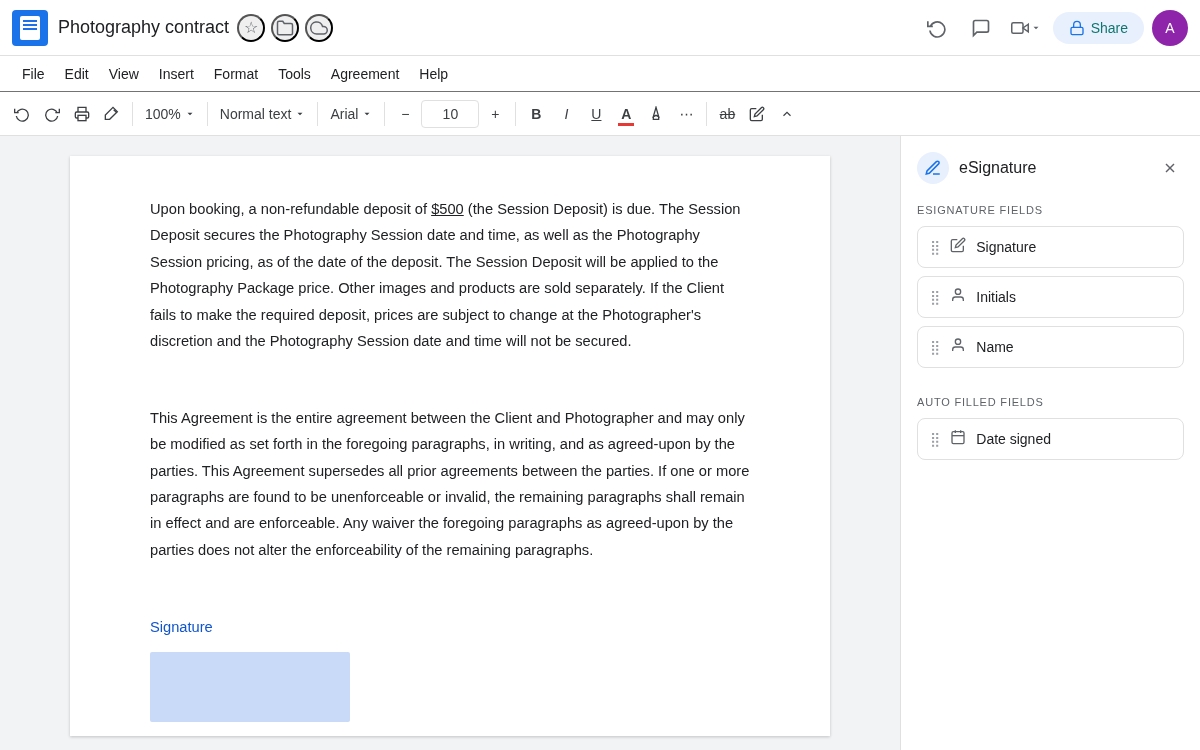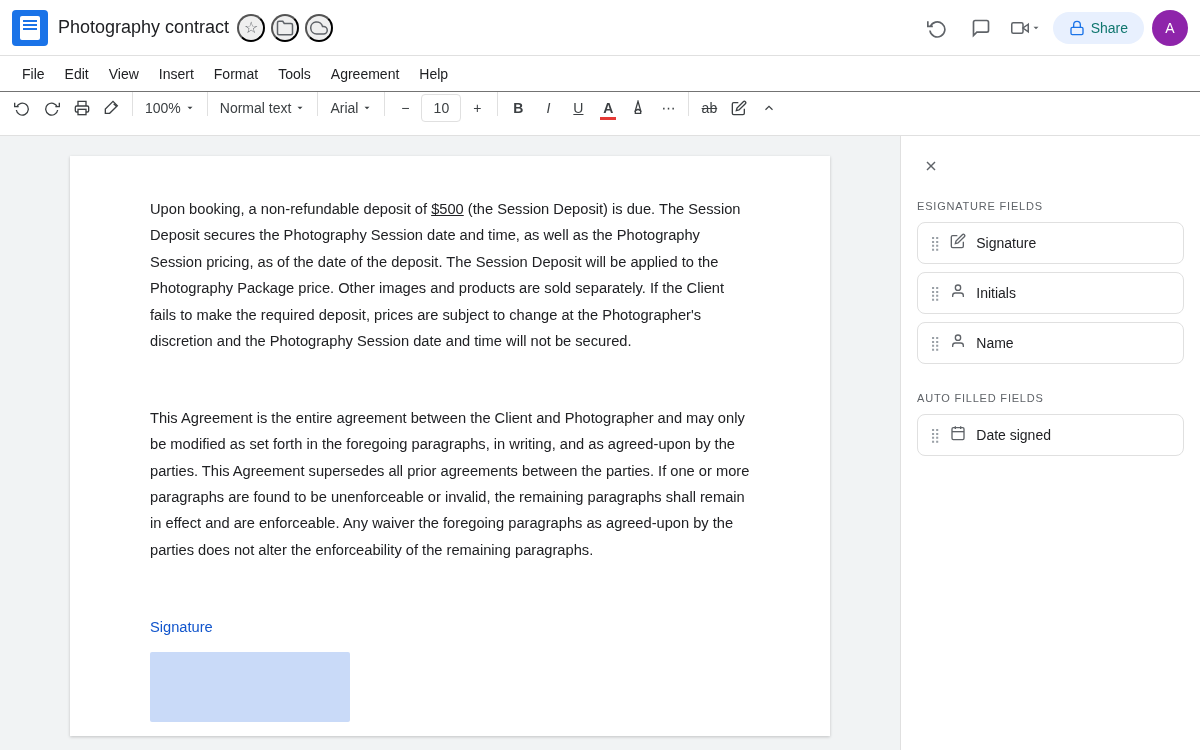--- a/index.html
+++ b/index.html
@@ -93,21 +93,21 @@
       padding: 4px 10px;
       font-size: 14px;
       color: #202124;
       cursor: pointer;
       border-radius: 4px;
     }
 
     
     .toolbar {
       display: flex;
-      align-items: flex-start;
+      align-items: center;
       height: 44px;
       background: #fff;
       padding: 0 8px;
       border-bottom: 1px solid #e0e0e0;
       gap: 2px;
     }
     .toolbar-btn {
       height: 32px;
       min-width: 28px;
       padding: 0 4px;
@@ -133,21 +133,21 @@
       color: #3c4043;
       cursor: pointer;
       display: flex; align-items: center; gap: 4px;
       padding: 0 6px;
       border-radius: 4px;
     }
     .font-size-area {
       display: flex; align-items: center; gap: 2px;
     }
     .font-size-input {
-      width: 40px; height: 28px;
+      width: 58px; height: 28px;
       border: 1px solid #e0e0e0;
       border-radius: 4px;
       text-align: center;
       font-size: 14px;
       color: #3c4043;
     }
 
     
     .main-layout {
       display: flex;
@@ -460,20 +460,29 @@
         <p class="signature-label">Signature</p>
         <div class="signature-box">
           
         </div>
       </div>
     </div>
   </div>
 
   <div class="esig-panel">
     <div class="esig-header">
+      <div class="esig-title-row">
+        <div class="esig-title-icon">
+          <svg width="18" height="18" viewBox="0 0 24 24" fill="none" stroke="#1a73e8" stroke-width="2">
+              <path d="M12 20h9"></path>
+              <path d="M16.5 3.5a2.121 2.121 0 013 3L7 19l-4 1 1-4L16.5 3.5z"></path>
+            </svg>
+        </div>
+        <span class="esig-title">eSignature</span>
+      </div>
       <button class="esig-close">
         <svg width="16" height="16" viewBox="0 0 24 24" fill="none" stroke="#5f6368" stroke-width="2">
             <line x1="18" y1="6" x2="6" y2="18"></line>
             <line x1="6" y1="6" x2="18" y2="18"></line>
           </svg>
       </button>
     </div>
 
     <div class="esig-fields-section">
       <div class="esig-section-label">ESIGNATURE FIELDS</div>

